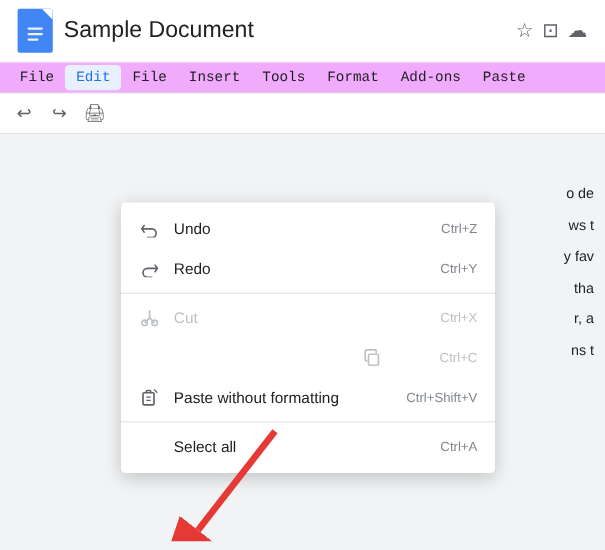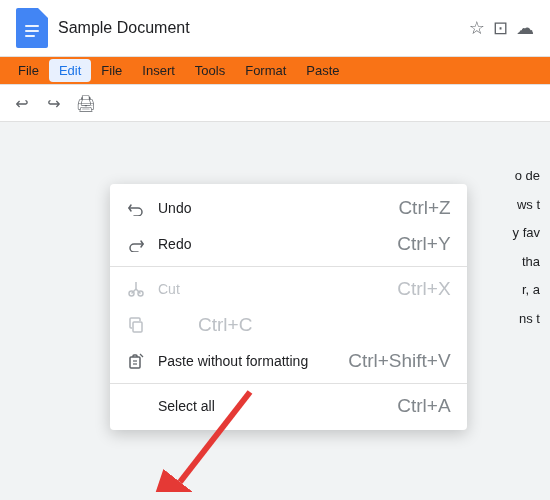--- a/index.html
+++ b/index.html
@@ -58,45 +58,46 @@
       padding-top: 12px;
     }
 
     .doc-icon-line {
       height: 2px;
       background: rgba(255,255,255,0.9);
       border-radius: 1px;
     }
 
     .doc-title {
-      font-size: 16px;
+      font-size: 21px;
       color: #202124;
       font-weight: 400;
       flex: 1;
     }
 
     .title-icons {
       display: flex;
       align-items: center;
       gap: 8px;
     }
 
     .title-icon {
       font-size: 18px;
       color: #5f6368;
       cursor: pointer;
     }
 
     
     .menu-bar {
-      background: #f97316;
+      background: #f0abfc;
       display: flex;
       align-items: center;
       padding: 2px 8px;
       border-bottom: 1px solid #e0e0e0;
+      font-family: Liberation Mono, monospace;
     }
 
     .menu-item {
       padding: 4px 10px;
       font-size: 13px;
       color: #202124;
       cursor: pointer;
       border-radius: 4px;
     }
 
@@ -144,20 +145,21 @@
       background: #e0e0e0;
       margin: 4px 0;
     }
 
     .dropdown-item {
       display: flex;
       align-items: center;
       padding: 6px 16px;
       cursor: pointer;
       min-height: 36px;
+      justify-content: flex-end;
     }
 
     .dropdown-item.disabled .item-label,
     .dropdown-item.disabled .item-shortcut {
       color: #bdc1c6;
     }
 
     .item-icon {
       width: 20px;
       height: 20px;
@@ -170,21 +172,21 @@
       flex-shrink: 0;
     }
 
     .item-label {
       flex: 1;
       font-size: 14px;
       color: #202124;
     }
 
     .item-shortcut {
-      font-size: 19px;
+      font-size: 12px;
       color: #80868b;
       margin-left: 40px;
     }
 
     .disabled .item-icon {
       color: #bdc1c6;
     }
 
     
     .red-arrow {
@@ -212,20 +214,21 @@
   </div>
 </div>
 
 <div class="menu-bar">
   <div class="menu-item">File</div>
   <div class="menu-item active">Edit</div>
   <div class="menu-item">File</div>
   <div class="menu-item">Insert</div>
   <div class="menu-item">Tools</div>
   <div class="menu-item">Format</div>
+  <div class="menu-item">Add-ons</div>
   <div class="menu-item">Paste</div>
 </div>
 
 <div class="toolbar">
   <div class="toolbar-btn">
     <span>↩</span>
   </div>
   <div class="toolbar-btn">
     <span>↪</span>
   </div>

